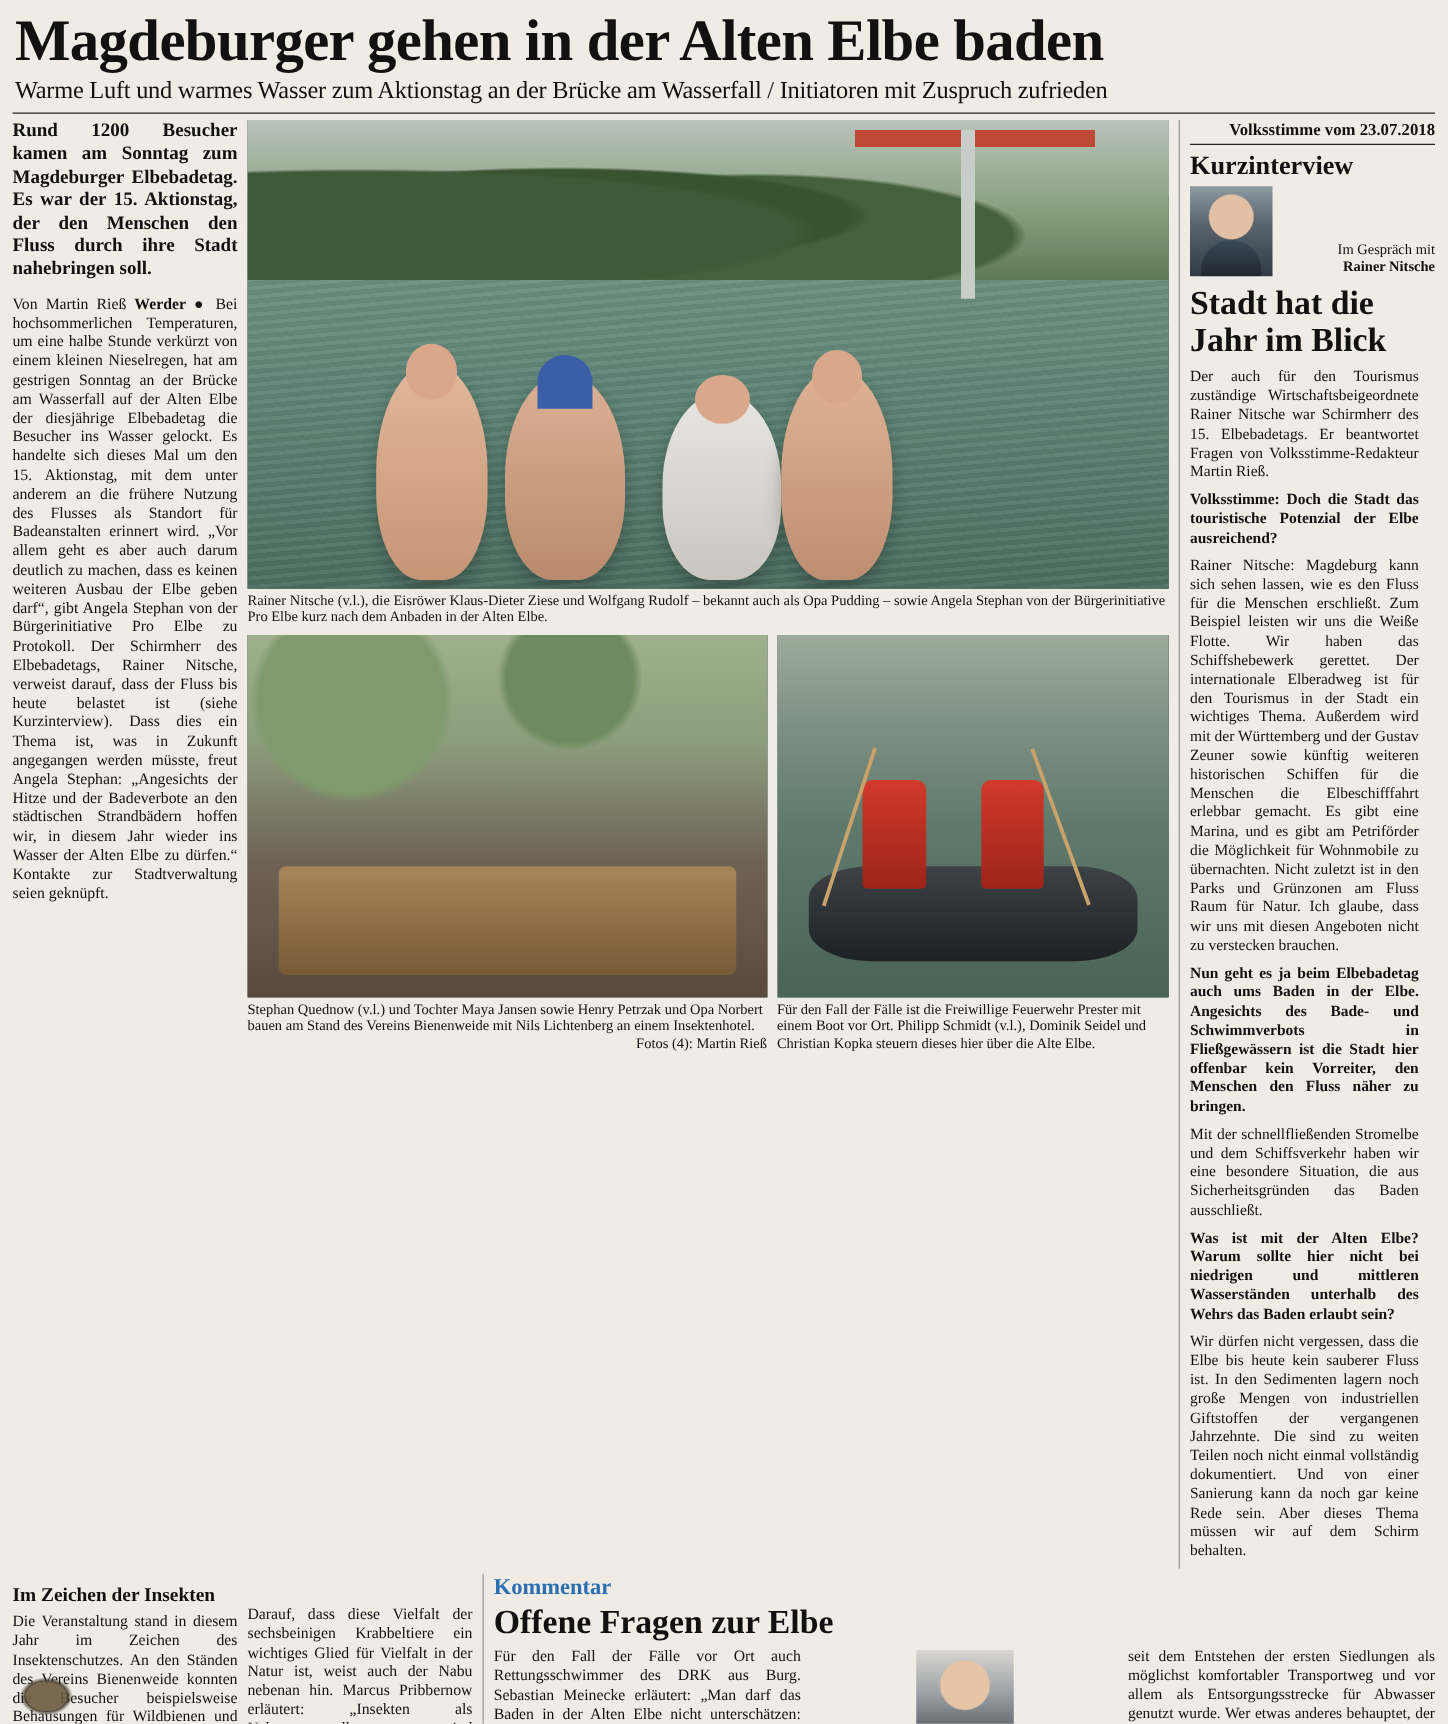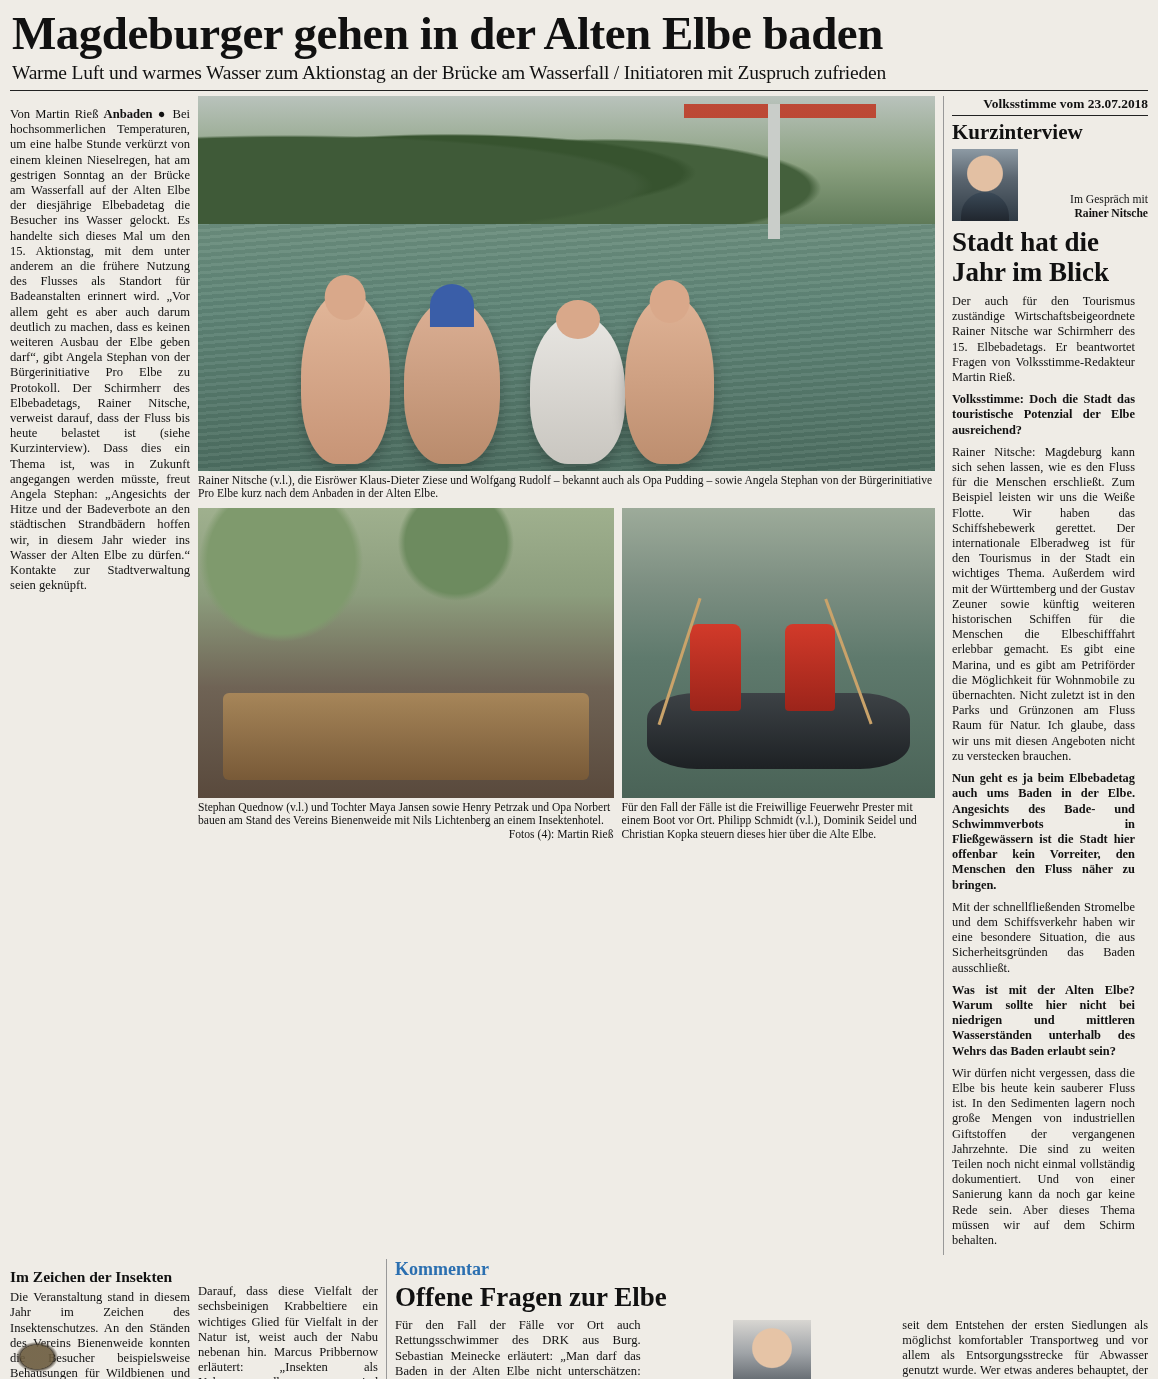--- a/index.html
+++ b/index.html
@@ -274,23 +274,24 @@
 
 <div class="page">
 
   <h1 class="headline">Magdeburger gehen in der Alten Elbe baden</h1>
   <div class="subhead">Warme Luft und warmes Wasser zum Aktionstag an der Brücke am Wasserfall / Initiatoren mit Zuspruch zufrieden</div>
   <div class="rule"></div>
 
   <div class="top">
 
     <div class="col-lead">
+      <div class="lead">Rund 1200 Besucher kamen am Sonntag zum Magdeburger Elbebadetag. Es war der 15. Aktionstag, der den Menschen den Fluss durch ihre Stadt nahebringen soll.</div>
       <div class="byline">
         <span>Von Martin Rieß</span>
-        <b>Anbaden</b>
+        <b>Werder</b>
         <span>● Bei hochsommerlichen Temperaturen, um eine halbe Stunde verkürzt von einem kleinen Nieselregen, hat am gestrigen Sonntag an der Brücke am Wasserfall auf der Alten Elbe der diesjährige Elbebadetag die Besucher ins Wasser gelockt. Es handelte sich dieses Mal um den 15. Aktionstag, mit dem unter anderem an die frühere Nutzung des Flusses als Standort für Badeanstalten erinnert wird. „Vor allem geht es aber auch darum deutlich zu machen, dass es keinen weiteren Ausbau der Elbe geben darf“, gibt Angela Stephan von der Bürgerinitiative Pro Elbe zu Protokoll. Der Schirmherr des Elbebadetags, Rainer Nitsche, verweist darauf, dass der Fluss bis heute belastet ist (siehe Kurzinterview). Dass dies ein Thema ist, was in Zukunft angegangen werden müsste, freut Angela Stephan: „Angesichts der Hitze und der Badeverbote an den städtischen Strandbädern hoffen wir, in diesem Jahr wieder ins Wasser der Alten Elbe zu dürfen.“ Kontakte zur Stadtverwaltung seien geknüpft.</span>
       </div>
     </div>
 
     <div class="col-photos">
 
       <div class="photo big-photo">
         <div class="water"></div>
         <div class="sky"></div>
         <div class="trees"></div>

